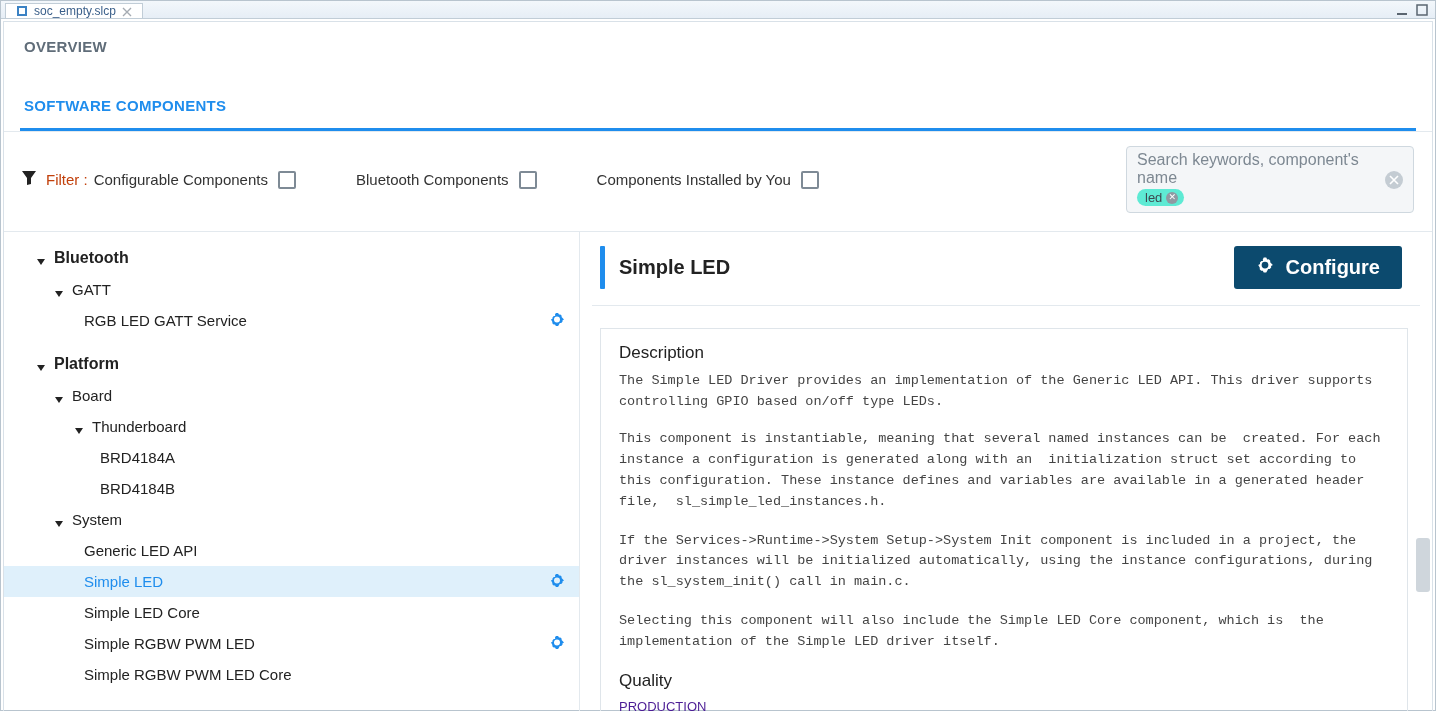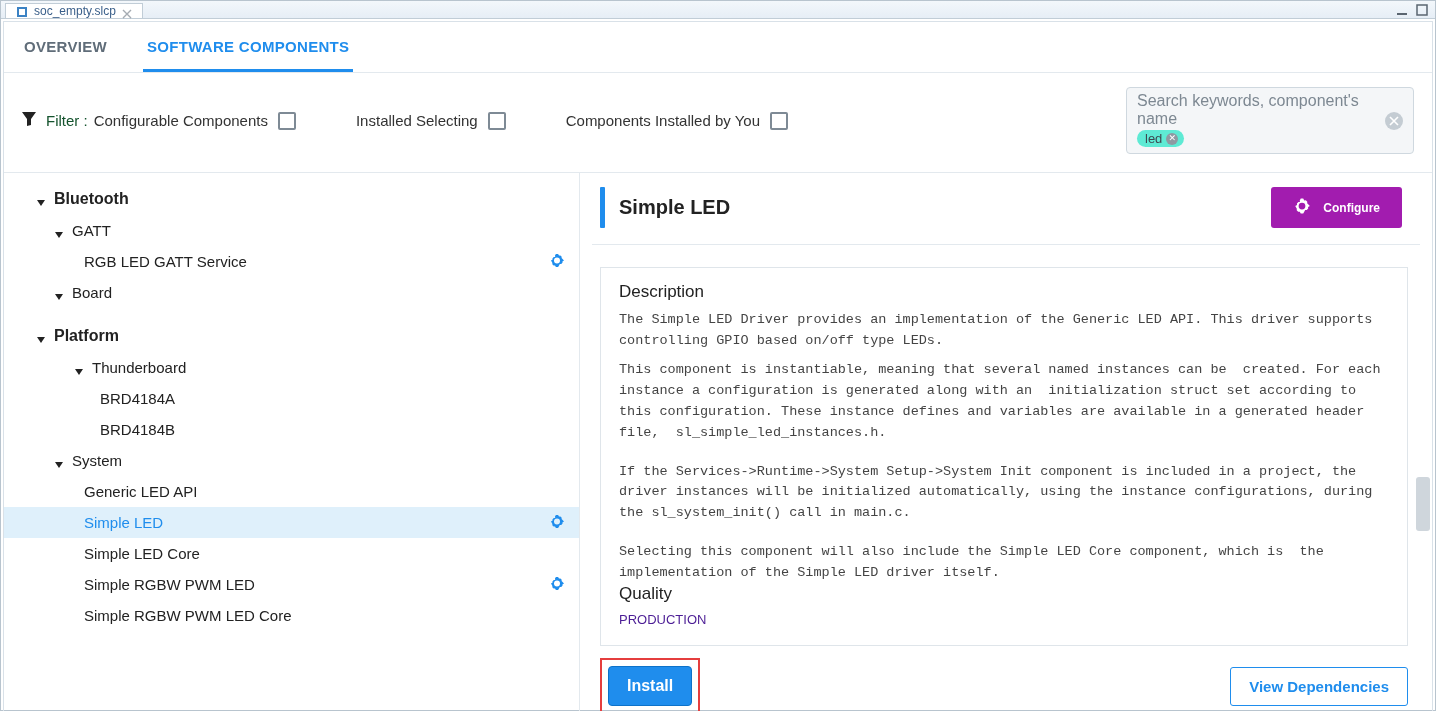--- a/index.html
+++ b/index.html
@@ -1,29 +1,29 @@
 <!DOCTYPE html>
 <html><head>
 <meta charset="utf-8">
 <style>
   * { box-sizing: border-box; }
   html, body { margin:0; padding:0; font-family: "Segoe UI", Arial, sans-serif; font-size:14px; color:#333; background:#fff; }
   .app-frame { width:1436px; height:711px; border:1px solid #b8c4ce; background:#fff; display:flex; flex-direction:column; }
   .tabbar { height:24px; background:linear-gradient(#f3f7fb,#e6eef6); border-bottom:1px solid #c1cdd7; display:flex; align-items:stretch; position:relative; }
-  .filetab { display:flex; align-items:flex-end; gap:6px; padding:0 10px; background:#fff; border:1px solid #c1cdd7; border-bottom:none; font-size:12px; color:#3a5f8a; margin-left:4px; margin-top:2px; }
+  .filetab { display:flex; align-items:center; gap:6px; padding:0 10px; background:#fff; border:1px solid #c1cdd7; border-bottom:none; font-size:12px; color:#3a5f8a; margin-left:4px; margin-top:2px; }
   .filetab .ficon { width:12px; height:12px; }
   .filetab .xicon { width:10px; height:10px; opacity:.6; }
   .window-ctrls { position:absolute; right:6px; top:2px; display:flex; gap:6px; }
   .window-ctrls svg { width:14px; height:14px; }
   .content { flex:1; display:flex; flex-direction:column; border:1px solid #d9e1e8; margin:2px; }
-  .subtabs { display:flex; border-bottom:1px solid #e3e9ee; padding:8px 16px 0 16px; gap:32px; }
+  .subtabs { display:flex; border-bottom:1px solid #e3e9ee; padding:8px 16px 0 16px; gap:20px;flex-direction:column; }
   .subtab { font-size:15px; font-weight:600; color:#606d79; padding:8px 4px 14px 4px; cursor:pointer; letter-spacing:.3px; }
   .subtab.active { color:#1f8ded; border-bottom:3px solid #1f8ded; }
   .filterbar { display:flex; align-items:center; padding:14px 18px 18px 18px; border-bottom:1px solid #e3e9ee; }
-  .filterlabel { display:flex; align-items:center; gap:10px; font-size:15px; color:#14532d; }
+  .filterlabel { display:flex; align-items:center; gap:10px; font-size:15px; color:#c2410c; }
   .filterlabel svg { width:14px; height:16px; }
   .fgroup { display:flex; align-items:center; gap:10px; margin-left:6px; margin-right:54px; font-size:15px; color:#333; }
   .chk { width:18px; height:18px; border:2px solid #7e8a95; border-radius:2px; background:#fff; display:inline-block; }
   .searchbox { margin-left:auto; width:288px; border:1px solid #cfd8df; border-radius:4px; background:#f4f6f8; padding:4px 10px 6px 10px; position:relative; }
   .searchbox .ph { font-size:16px; color:#7d8892; }
   .chip { display:inline-flex; align-items:center; gap:4px; background:#5eead4; border-radius:10px; padding:1px 6px 1px 8px; font-size:13px; color:#3d4850; margin-top:2px; }
   .chip .cx { width:12px; height:12px; background:#8f99a2; color:#fff; border-radius:50%; display:inline-flex; align-items:center; justify-content:center; font-size:9px; line-height:1; }
   .clear-all { position:absolute; right:10px; top:50%; transform:translateY(-50%); width:18px; height:18px; border-radius:50%; background:#c4ccd3; display:flex; align-items:center; justify-content:center; }
   .clear-all svg { width:10px; height:10px; fill:#fff; }
   .body { flex:1; display:flex; min-height:0; }
@@ -36,21 +36,21 @@
   .node.l2 { padding-left:70px; }
   .leaf { padding-left:80px; }
   .leaf3 { padding-left:96px; }
   .node.sel { background:#dff0fb; color:#1f8ded; }
   .gearcell { position:absolute; right:14px; top:50%; transform:translateY(-50%); }
   .gearcell svg { width:16px; height:16px; fill:#1f8ded; }
   .detail { flex:1; display:flex; flex-direction:column; min-width:0; position:relative; }
   .detail-head { display:flex; align-items:center; padding:14px 30px 16px 20px; }
   .accentbar { width:5px; align-self:stretch; background:#1f8ded; margin-right:14px; border-radius:1px; }
   .dtitle { font-size:20px; font-weight:700; color:#222; }
-  .cfgbtn { margin-left:auto; background:#a21caf; color:#fff; border:none; border-radius:3px; padding:10px 22px; font-size:12px; font-weight:600; display:flex; align-items:center; gap:12px; cursor:pointer; }
+  .cfgbtn { margin-left:auto; background:#0c4a6e; color:#fff; border:none; border-radius:3px; padding:10px 22px; font-size:20px; font-weight:600; display:flex; align-items:center; gap:12px; cursor:pointer; }
   .cfgbtn svg { width:18px; height:18px; fill:#fff; }
   .detail-divider { height:1px; background:#e3e9ee; margin:0 12px; }
   .descbox { margin:22px 24px 0 20px; border:1px solid #dfe5ea; padding:14px 18px 18px 18px; flex:1; overflow-y:auto; position:relative; }
   .scrollbar { position:absolute; right:2px; top:232px; width:14px; height:54px; background:#cfd6dc; border-radius:3px; }
   .sect { font-size:17px; color:#222; margin:0 0 8px 0; }
   .mono { font-family: Consolas,"Courier New",monospace; font-size:13.5px; color:#444; line-height:1.55; white-space:pre-wrap; }
   .qval { font-family: Arial,sans-serif; font-size:13px; color:#4c1d95; margin-top:4px; }
   .actionrow { display:flex; align-items:center; padding:12px 24px 12px 20px; }
   .installwrap { border:2px solid #e53e3e; padding:6px; display:inline-block; }
   .installbtn { background:#1f8ded; color:#fff; border:1px solid #0e72c9; border-radius:4px; padding:10px 18px; font-size:16px; font-weight:600; cursor:pointer; }
@@ -101,21 +101,21 @@
               <path d="M0 1 h14 L9 8 v6 l-4 1 v-7 Z" fill="#222"></path>
             </svg>
         </span>
         <span>Filter :</span>
       </span>
       <span class="fgroup">
         <span>Configurable Components</span>
         <span class="chk"></span>
       </span>
       <span class="fgroup">
-        <span>Installed Selecting</span>
+        <span>Bluetooth Components</span>
         <span class="chk"></span>
       </span>
       <span class="fgroup" style="margin-right:0">
         <span>Components Installed by You</span>
         <span class="chk"></span>
       </span>
 
       <div class="searchbox">
         <div class="ph">Search keywords, component's name</div>
         <span class="chip">
@@ -145,31 +145,31 @@
               </svg></span>
           <span>GATT</span>
         </div>
         <div class="node leaf">
           <span>RGB LED GATT Service</span>
           <span class="gearcell"><svg viewBox="0 0 16 16">
                 <path d="M8 5a3 3 0 100 6 3 3 0 000-6zm7 3l-1.6.9.1 1.4-1.3 1.3-1.4-.1L10 13l-.9 1.6h-2.2L6 13l-1.4.1-1.3-1.3.1-1.4L2 8l1.6-.9-.1-1.4 1.3-1.3 1.4.1L6 3l.9-1.6h2.2L10 3l1.4-.1 1.3 1.3-.1 1.4L15 8z"></path>
               </svg></span>
         </div>
 
+        <div class="node l0" style="margin-top:12px">
+          <span class="caret"><svg viewBox="0 0 10 10">
+                <path d="M1 2 L9 2 L5 8 Z" fill="#222"></path>
+              </svg></span>
+          <span>Platform</span>
+        </div>
         <div class="node l1 hdr">
           <span class="caret"><svg viewBox="0 0 10 10">
                 <path d="M1 2 L9 2 L5 8 Z" fill="#222"></path>
               </svg></span>
           <span>Board</span>
-        </div>
-        <div class="node l0" style="margin-top:12px">
-          <span class="caret"><svg viewBox="0 0 10 10">
-                <path d="M1 2 L9 2 L5 8 Z" fill="#222"></path>
-              </svg></span>
-          <span>Platform</span>
         </div>
         <div class="node l2">
           <span class="caret"><svg viewBox="0 0 10 10">
                 <path d="M1 2 L9 2 L5 8 Z" fill="#222"></path>
               </svg></span>
           <span>Thunderboard</span>
         </div>
         <div class="node leaf3">
           <span>BRD4184A</span>
         </div>
@@ -215,24 +215,24 @@
                 </svg></span>
             <span>Configure</span>
           </button>
         </div>
         <div class="detail-divider"></div>
 
         <div style="flex:1; display:flex; flex-direction:column; min-height:0; position:relative;">
           <div class="descbox">
             <div class="sect">Description</div>
             <div class="mono">The Simple LED Driver provides an implementation of the Generic LED API. This driver supports controlling GPIO based on/off type LEDs.</div>
-            <div class="mono" style="margin-top:8px">This component is instantiable, meaning that several named instances can be  created. For each instance a configuration is generated along with an  initialization struct set according to this configuration. These instance defines and variables are available in a generated header file,  sl_simple_led_instances.h.</div>
+            <div class="mono" style="margin-top:16px">This component is instantiable, meaning that several named instances can be  created. For each instance a configuration is generated along with an  initialization struct set according to this configuration. These instance defines and variables are available in a generated header file,  sl_simple_led_instances.h.</div>
             <div class="mono" style="margin-top:18px">If the Services-&gt;Runtime-&gt;System Setup-&gt;System Init component is included in a project, the driver instances will be initialized automatically, using the instance configurations, during the sl_system_init() call in main.c.</div>
             <div class="mono" style="margin-top:18px">Selecting this component will also include the Simple LED Core component, which is  the implementation of the Simple LED driver itself.</div>
-            <div class="sect" style="">Quality</div>
+            <div class="sect" style="margin-top:18px">Quality</div>
             <div class="qval">PRODUCTION</div>
           </div>
           <div class="scrollbar"></div>
         </div>
 
         <div class="actionrow">
           <span class="installwrap">
             <button class="installbtn">Install</button>
           </span>
           <button class="depsbtn">View Dependencies</button>

